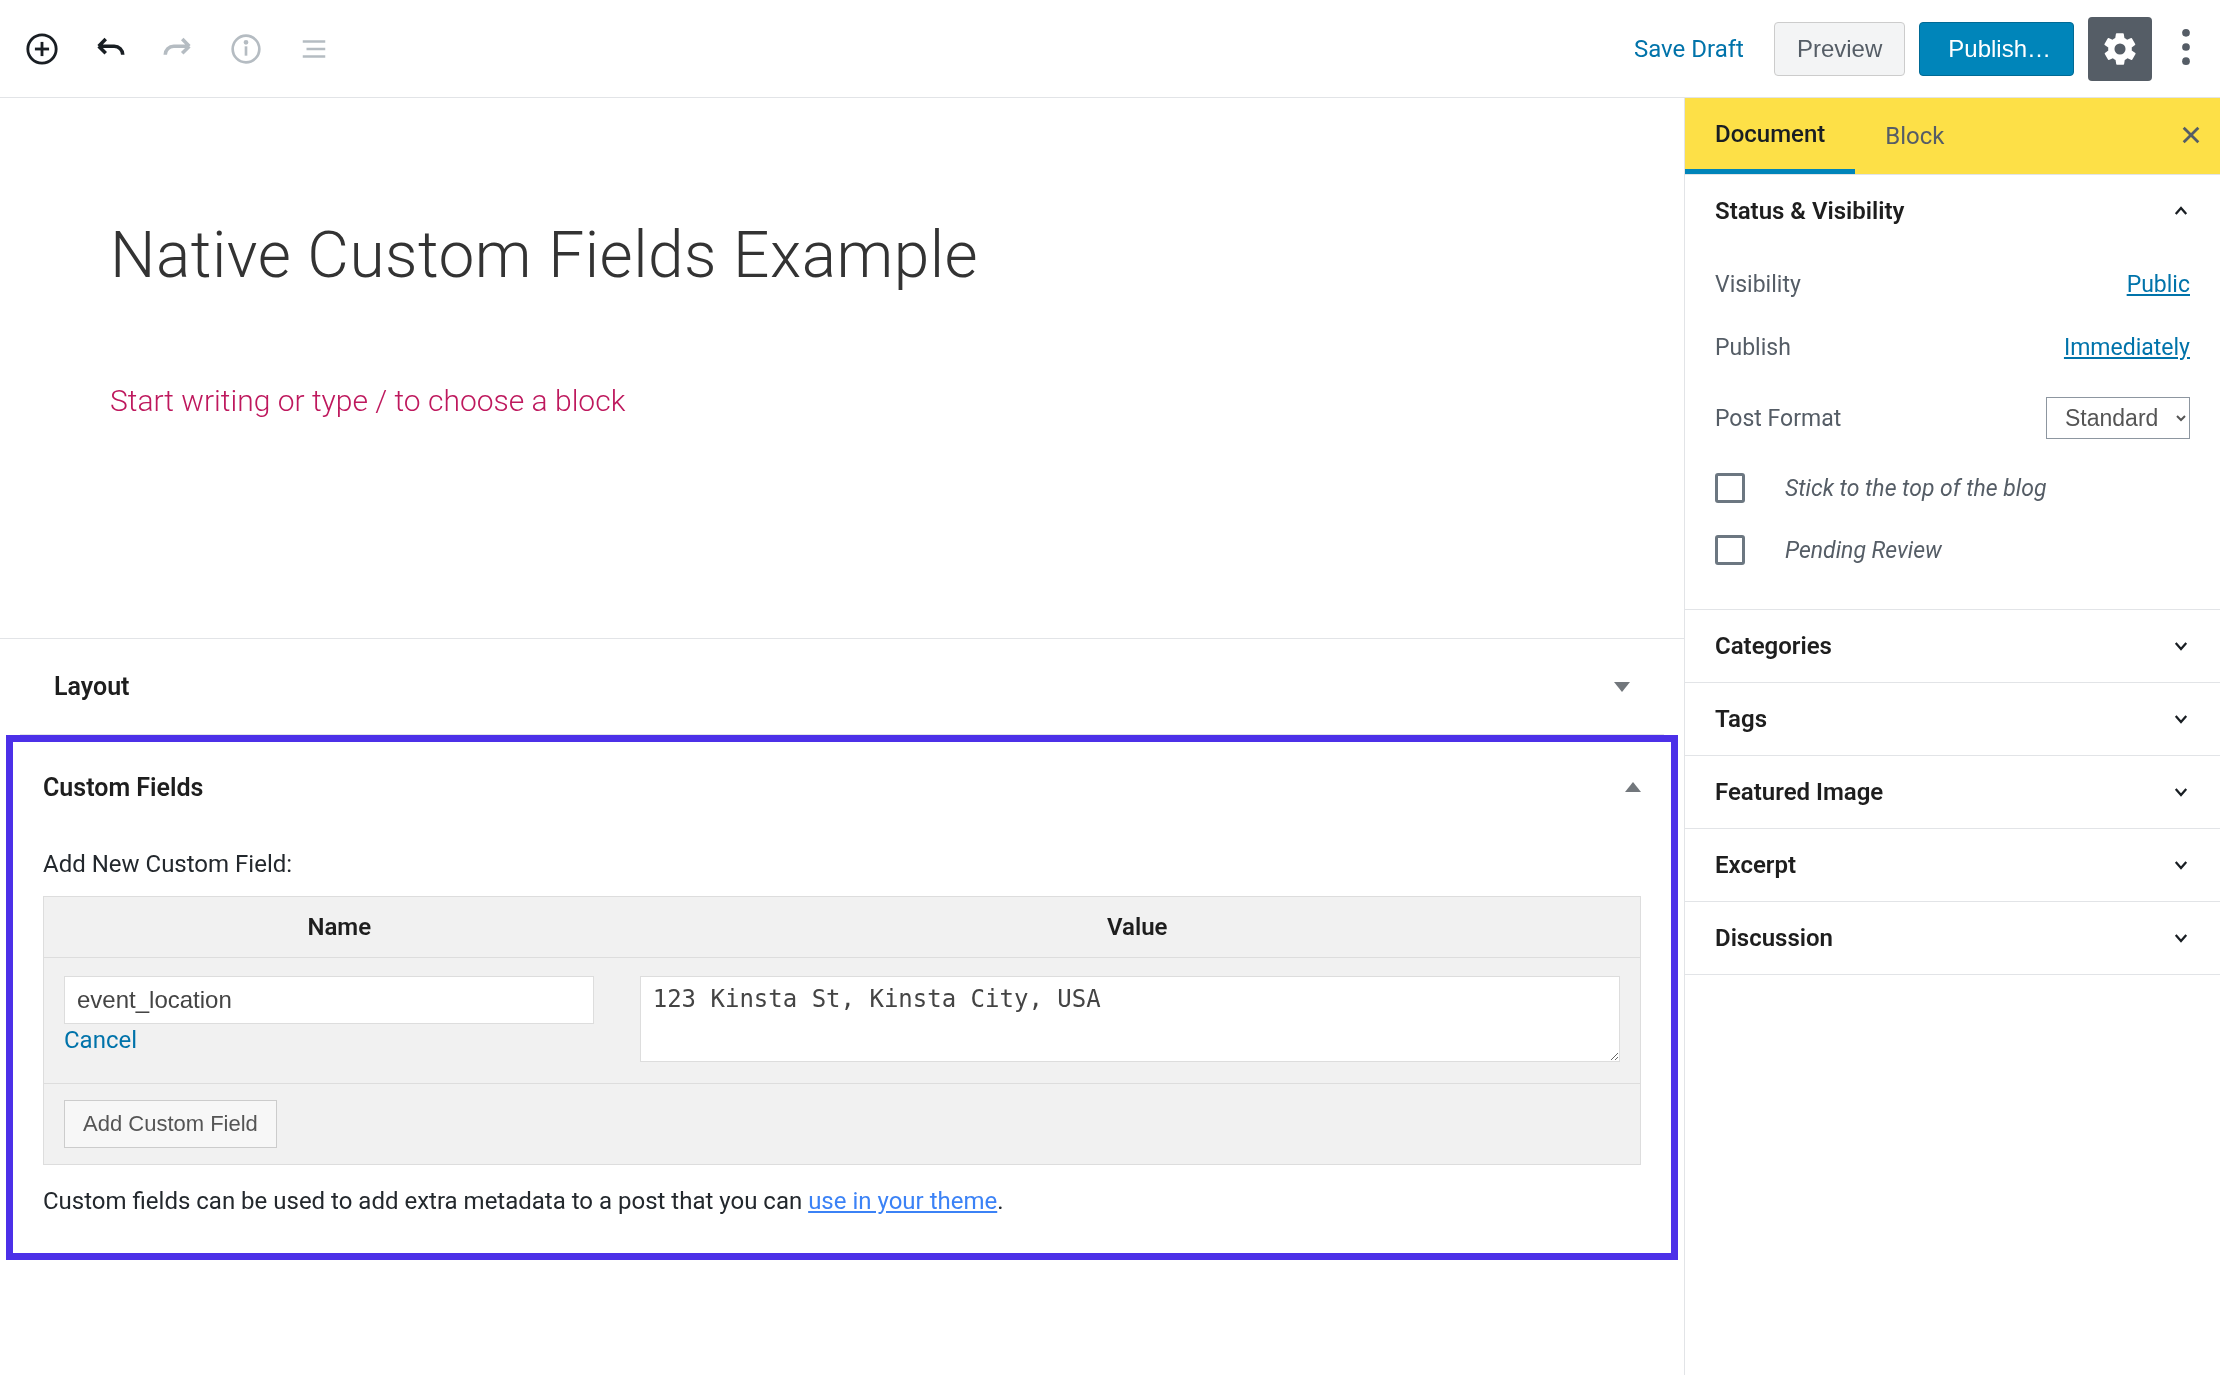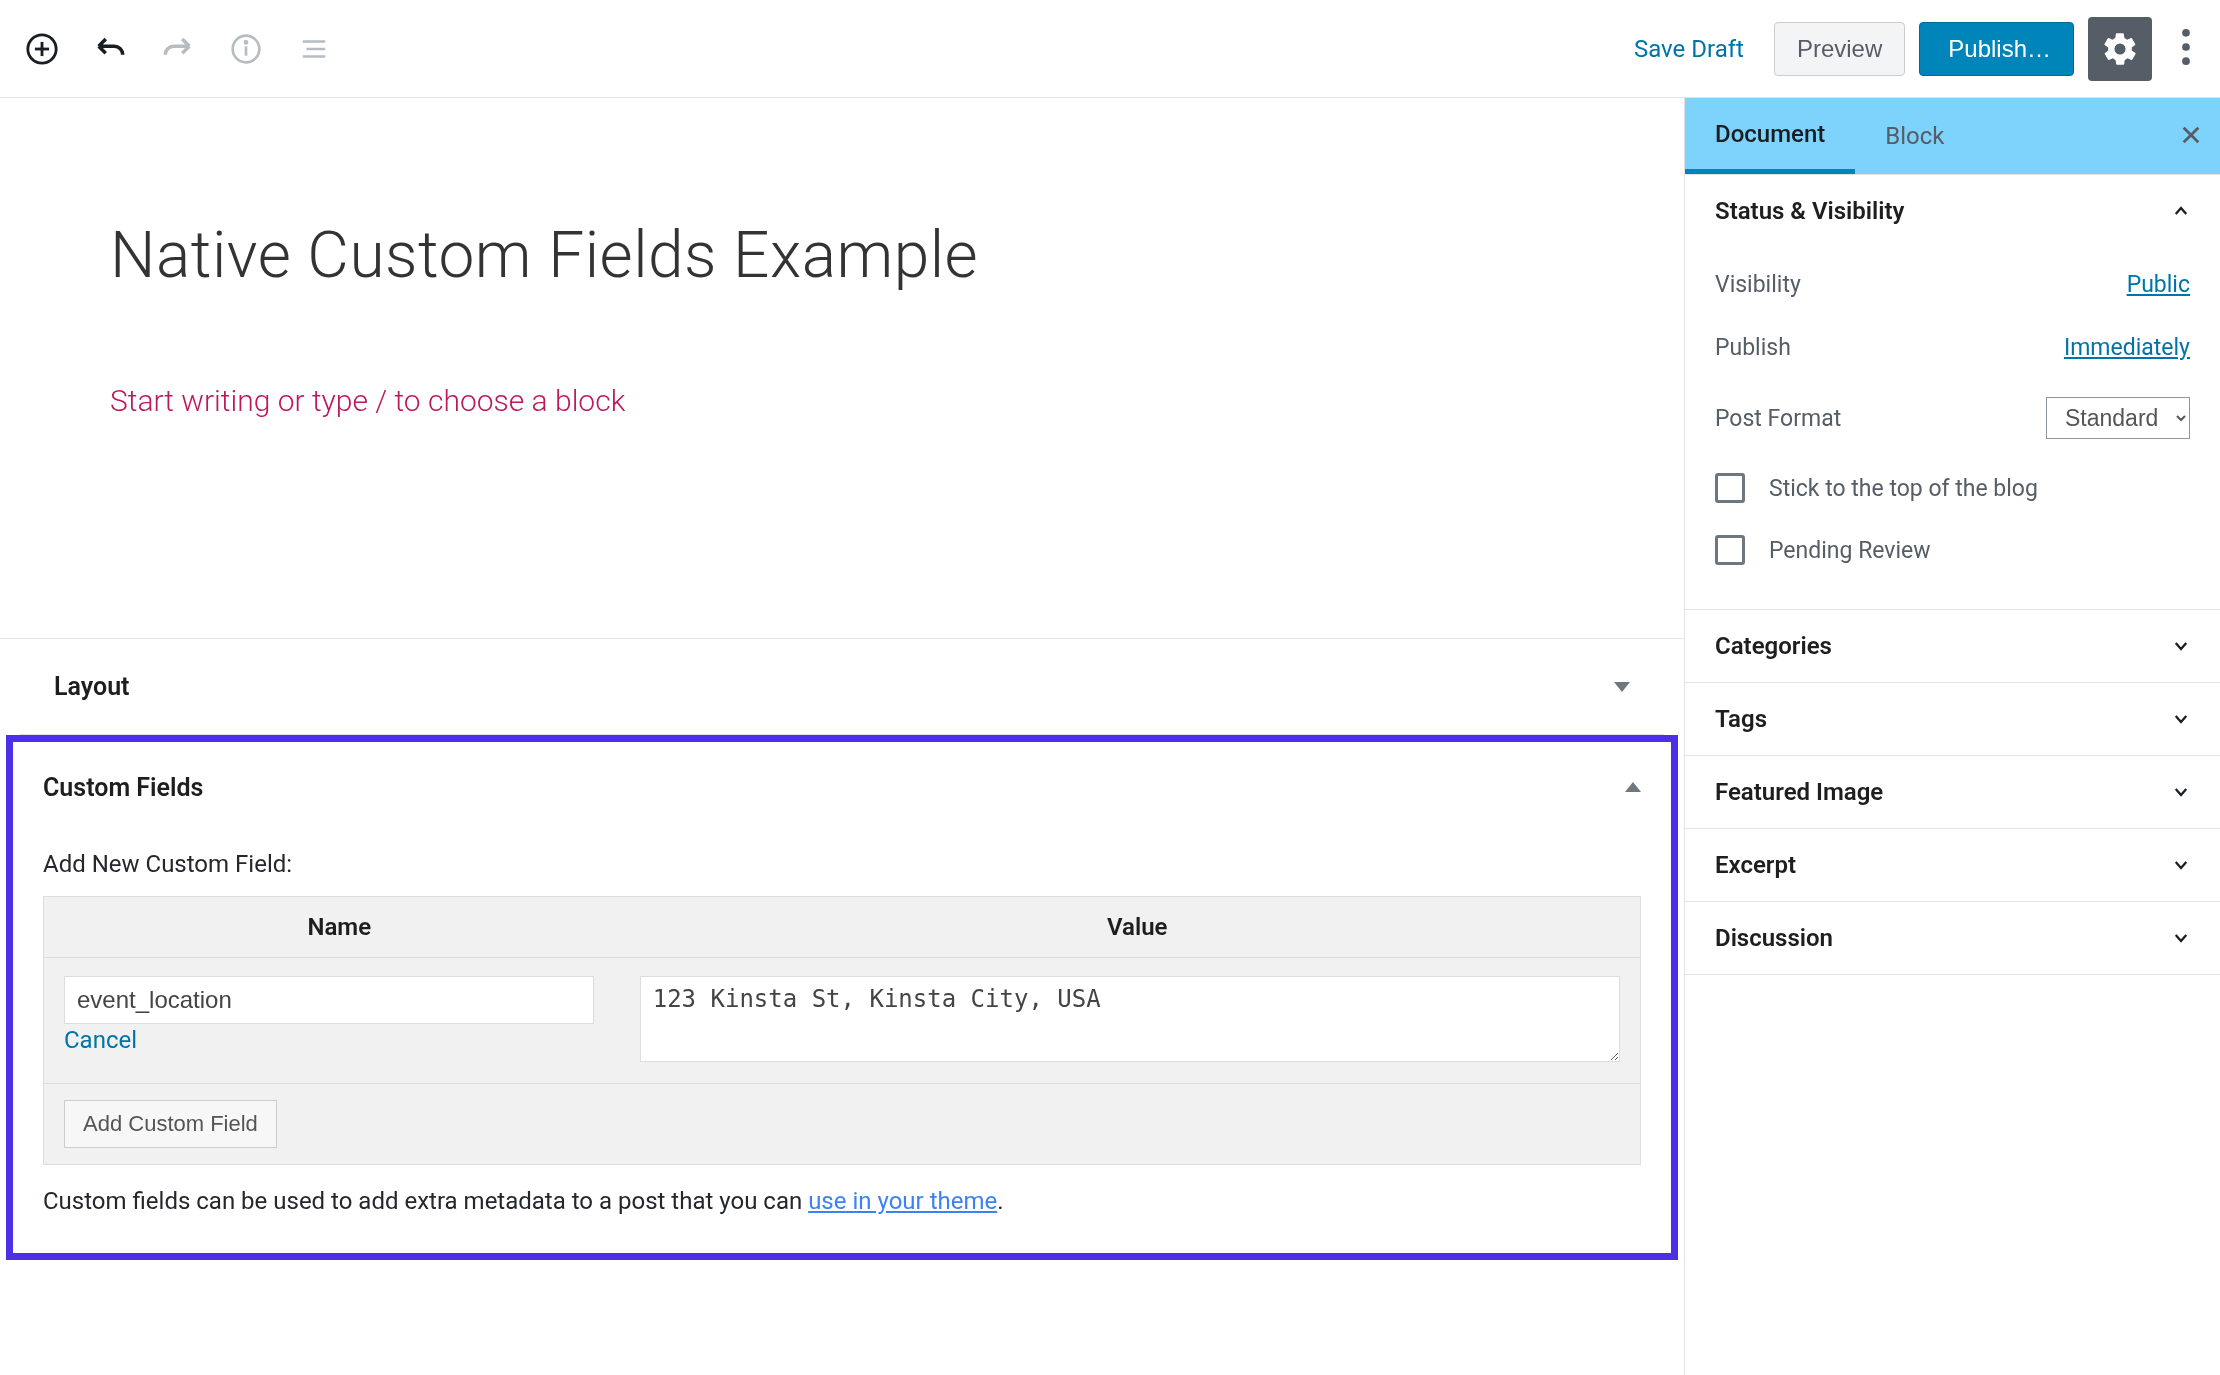--- a/index.html
+++ b/index.html
@@ -238,21 +238,21 @@
   width: 536px;
   border-left: 1px solid #e2e4e7;
   background: #fff;
   overflow-y: auto;
 }
 .sidebar-tabs {
   display: flex;
   align-items: flex-end;
   height: 77px;
   border-bottom: 1px solid #e2e4e7;
-  background: #7dd3fc;
+  background: #fde047;
   position: relative;
 }
 .sidebar-tab {
   padding: 0 30px;
   height: 100%;
   display: inline-flex;
   align-items: center;
   font-size: 24px;
   color: #555d66;
   cursor: pointer;
@@ -313,22 +313,23 @@
 .panel-select {
   font-size: 23px;
   padding: 6px 14px;
   border: 1px solid #8d96a0;
   background: #fff;
   color: #555;
 }
 .check-row {
   display: flex;
   align-items: center;
-  gap: 24px;
+  gap: 40px;
   padding: 16px 0;
+  font-style: italic;
 }
 .checkbox {
   width: 30px;
   height: 30px;
   border: 3px solid #6c7781;
   border-radius: 3px;
 }
 .check-label {
   font-size: 23px;
   color: #555d66;

